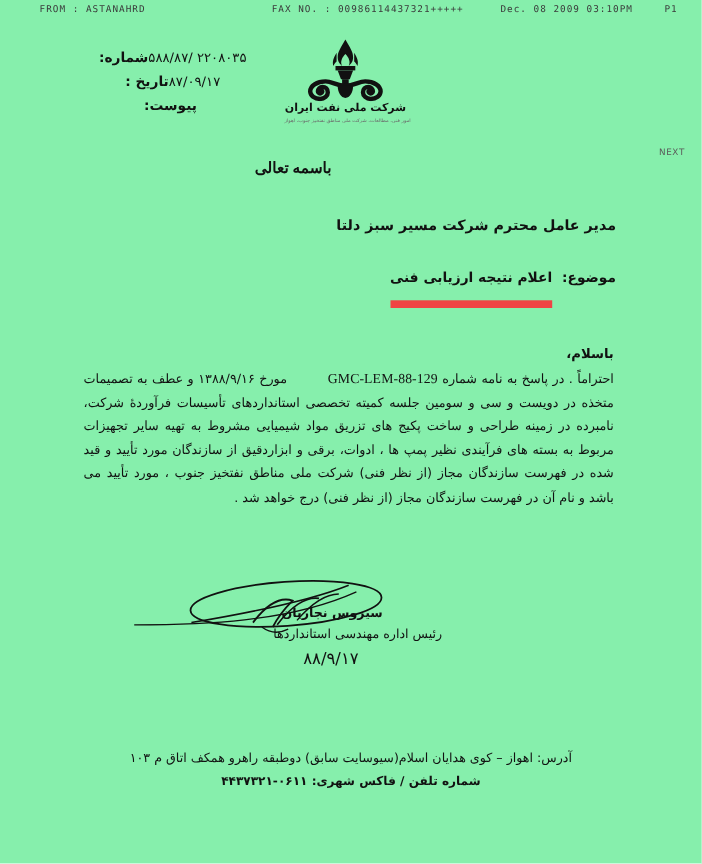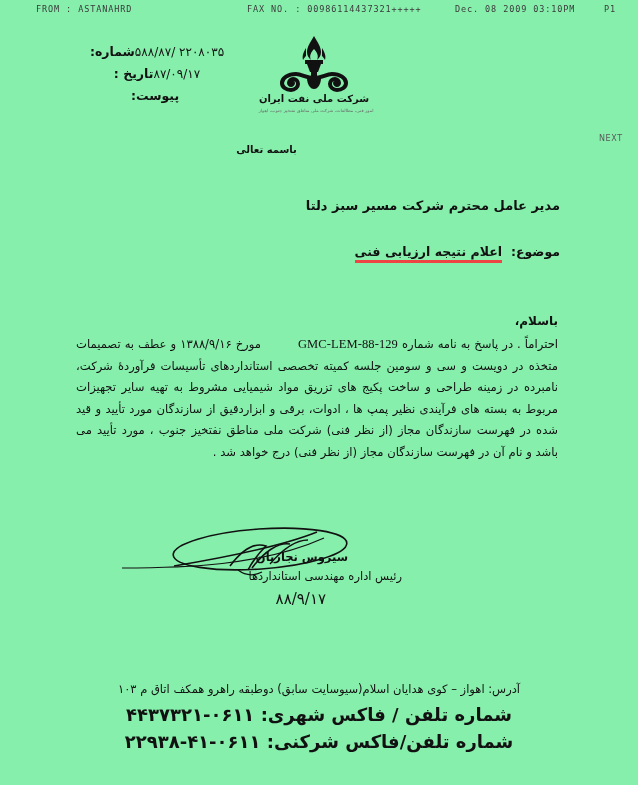--- a/index.html
+++ b/index.html
@@ -135,23 +135,24 @@
     margin-left: 0;
   }
 
   
   .invocation {
     position: absolute;
     left: 0;
     top: 144px;
     width: 533px;
     text-align: center;
-    font-size: 10px;
-    font-weight: bold;
-    color: #111;
+    font-size: 14px;
+    font-weight: bold;
+    color: #111;
+    font-family: Liberation Serif, serif;
   }
 
   
   .addressee {
     position: absolute;
     right: 78px;
     top: 198px;
     font-size: 13px;
     font-weight: bold;
     color: #111;
@@ -166,22 +167,22 @@
     align-items: baseline;
     font-size: 12.5px;
     font-weight: bold;
     color: #111;
     white-space: nowrap;
   }
   .subject-label {
     margin-left: 9px;
   }
   .subject-value {
-    border-bottom: 3px solid #ef4444;
-    padding-bottom: 1px;
+    border-bottom: 7px solid #ef4444;
+    padding-bottom: 14px;
   }
 
   
   .salutation {
     position: absolute;
     right: 80px;
     top: 314px;
     font-size: 12px;
     font-weight: bold;
     color: #111;
@@ -265,21 +266,21 @@
     text-align: center;
     color: #111;
   }
   .footer-address {
     font-size: 11.5px;
     font-weight: normal;
     margin-bottom: 8px;
     letter-spacing: 0.1px;
   }
   .footer-phone {
-    font-size: 18px;
+    font-size: 11px;
     font-weight: bold;
     margin-bottom: 6px;
     letter-spacing: 0.2px;
   }
 </style>
 </head>
 <body>
 
 <div id="page">
 
@@ -366,16 +367,15 @@
       <path d="M126 46 C134 52 142 52 150 48" fill="none" stroke="#111" stroke-width="1.2"></path>
     </svg>
     <div class="sig-name">سیروس نجاریان</div>
     <div class="sig-title">رئیس اداره مهندسی استانداردها</div>
     <div class="sig-date">۸۸/۹/۱۷</div>
   </div>
 
   <div class="footer">
     <div class="footer-address">آدرس: اهواز – کوی هدایان اسلام(سیوسایت سابق) دوطبقه راهرو همکف اتاق م ۱۰۳</div>
     <div class="footer-phone">شماره تلفن / فاکس شهری: ۰۶۱۱-۴۴۳۷۳۲۱</div>
-    <div class="footer-phone">شماره تلفن/فاکس شرکنی: ۰۶۱۱-۴۱-۲۲۹۳۸</div>
   </div>
 
 </div>
 
 </body></html>

